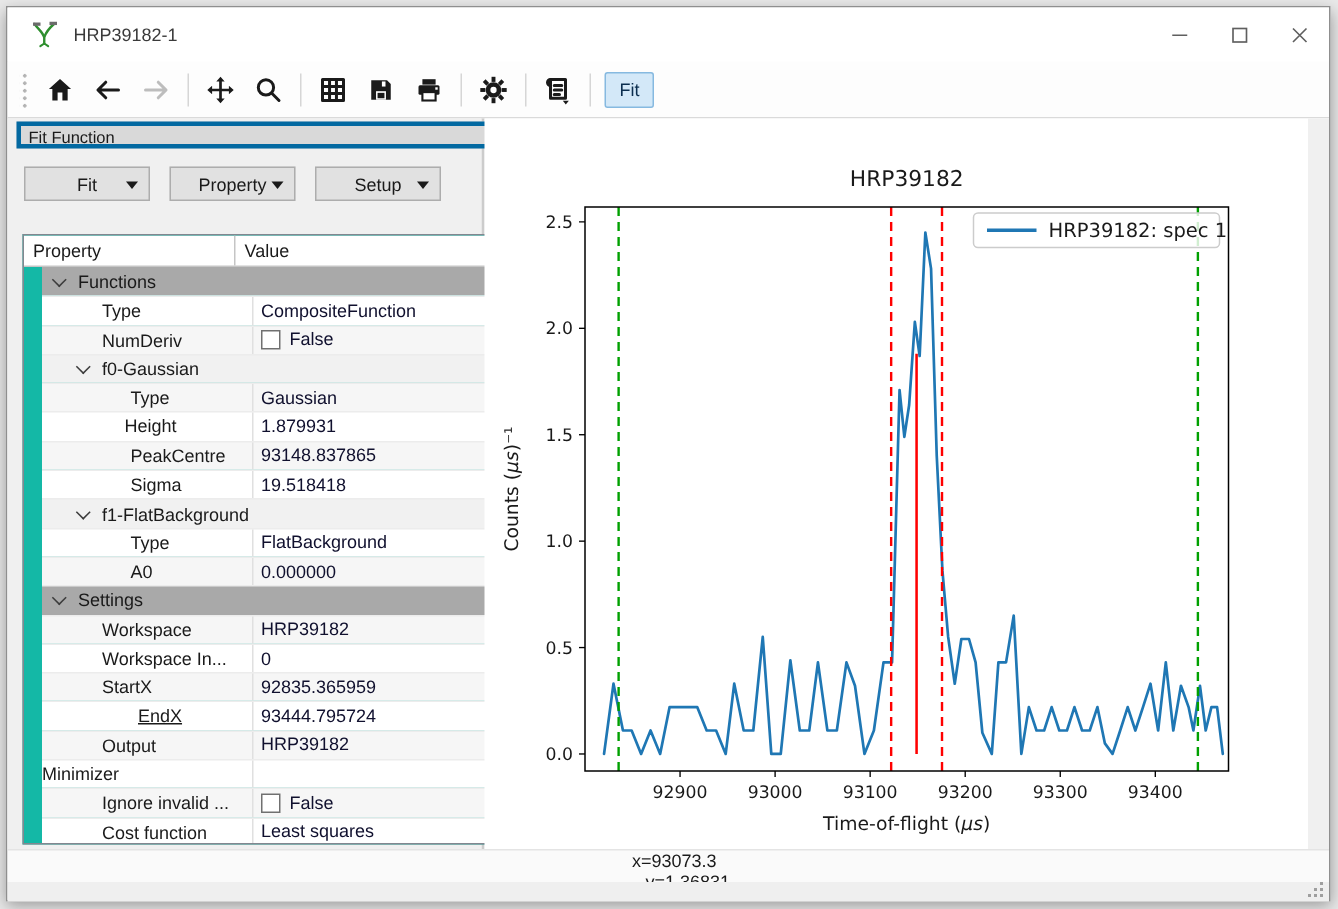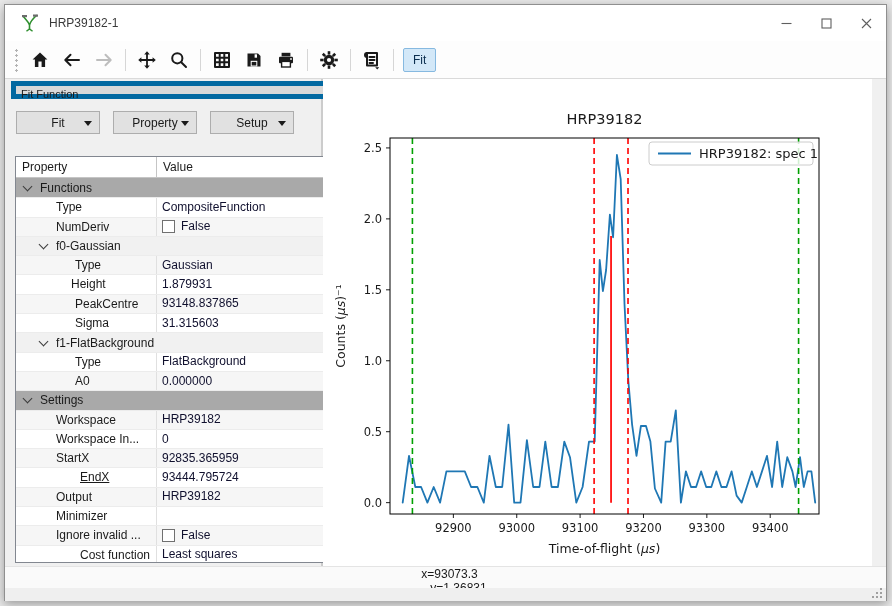--- a/index.html
+++ b/index.html
@@ -30,35 +30,35 @@
   .icon-disabled { stroke:#bdbdbd; }
 
   
   .body { display:flex; height:487px; background:#f0f0f0; }
   .left-panel { width:316px; position:relative; background:#f0f0f0; }
   .splitter { width:2px; background:#cccccc; }
   .plot-panel { flex:1; background:#ffffff; position:relative; }
   .plot-margin-right { position:absolute; right:0; top:0; width:14px; height:100%; background:#f0f0f0; }
 
   .dock-title { margin:2px 0 0 6px; width:328px; height:18px; line-height:17px; padding-left:5px;
-                font-size:11px; color:#1a1a1a; background:#d9d9d9; border:5px solid #0369a1; }
+                font-size:11px; color:#1a1a1a; background:#d9d9d9; border:3px solid #0369a1; }
   .btn-row { display:flex; margin:12px 0 0 11px; gap:13px; }
   .dd-btn { width:84px; height:23px; background:#e1e1e1; border:1px solid #adadad;
             font-size:12px; color:#1a1a1a; display:flex; align-items:center; justify-content:center; position:relative; }
   .dd-btn .dd-arrow { position:absolute; right:7px; top:9px; width:0; height:0;
             border-left:4px solid transparent; border-right:4px solid transparent; border-top:5px solid #1a1a1a; }
 
   
   .prop-grid { position:absolute; left:10px; top:77px; width:348px; height:407px;
                background:#14b8a6; border:1px solid #828790; display:flex; }
   .pg-main { flex:1; overflow:hidden; }
   .pg-header { display:flex; height:21px; border-bottom:1px solid #c5c5c5; background:#ffffff; }
   .pg-header > div { font-size:12px; color:#1a1a1a; line-height:20px; padding-left:6px; }
   .pg-h-prop { width:141px; border-right:1px solid #c5c5c5; }
-  .pg-row { display:flex; height:19.3px; font-size:12px; color:#1a1a1a; background:#ffffff; }
+  .pg-row { display:flex; height:19.3px; font-size:12px; color:#1a1a1a; background:#ffffff;margin-left:12px; }
   .pg-row.alt { background:#f6f6f6; }
   .pg-group { background:#a9a9a9 !important; align-items:center; }
   .pg-subgroup { background:#f1f1f1 !important; align-items:center; }
   .pg-name { width:141px; border-right:1px solid #e0e0e0; line-height:19px; white-space:nowrap; overflow:hidden; }
   .pg-value { flex:1; line-height:19px; padding-left:5px; color:#10102e; white-space:nowrap; overflow:hidden;
               display:flex; align-items:center; }
   .pg-row + .pg-row { border-top:1px solid #ececec; }
   .chev { width:7px; height:7px; border-right:1.6px solid #3c3c3c; border-bottom:1.6px solid #3c3c3c;
           transform:rotate(45deg); margin:-3px 9px 0 8px; flex:0 0 auto; }
   .pg-subgroup .chev { margin-left:24px; }
@@ -266,21 +266,21 @@
               <div class="pg-row">
                 <div class="pg-name" style="padding-left: 55px;">Height</div>
                 <div class="pg-value">1.879931</div>
               </div>
               <div class="pg-row alt">
                 <div class="pg-name" style="padding-left: 59px;">PeakCentre</div>
                 <div class="pg-value">93148.837865</div>
               </div>
               <div class="pg-row">
                 <div class="pg-name" style="padding-left: 59px;">Sigma</div>
-                <div class="pg-value">31.315603</div>
+                <div class="pg-value">19.518418</div>
               </div>
               <div class="pg-row pg-subgroup">
                 <span class="chev"></span>
                 <span>f1-FlatBackground</span>
               </div>
               <div class="pg-row">
                 <div class="pg-name" style="padding-left: 59px;">Type</div>
                 <div class="pg-value">FlatBackground</div>
               </div>
               <div class="pg-row alt">
@@ -305,31 +305,31 @@
               </div>
               <div class="pg-row">
                 <div class="pg-name" style="padding-left: 64px; text-decoration: underline;">EndX</div>
                 <div class="pg-value">93444.795724</div>
               </div>
               <div class="pg-row alt">
                 <div class="pg-name" style="padding-left: 40px;">Output</div>
                 <div class="pg-value">HRP39182</div>
               </div>
               <div class="pg-row">
-                <div class="pg-name" style="padding-left: 40px;">Minimizer</div>
+                <div class="pg-name" style="">Minimizer</div>
               </div>
               <div class="pg-row alt">
                 <div class="pg-name" style="padding-left: 40px;">Ignore invalid ...</div>
                 <div class="pg-value">
                   <span class="cb"></span>
                   <span>False</span>
                 </div>
               </div>
               <div class="pg-row">
-                <div class="pg-name" style="padding-left: 64px;">Cost function</div>
+                <div class="pg-name" style="padding-left: 40px;">Cost function</div>
                 <div class="pg-value">Least squares</div>
               </div>
             </div>
         </div>
         <div class="pg-scroll">
           <div class="pg-arrow up">∧</div>
           <div class="pg-thumb"></div>
           <div class="pg-arrow down">∨</div>
         </div>
       </div>

